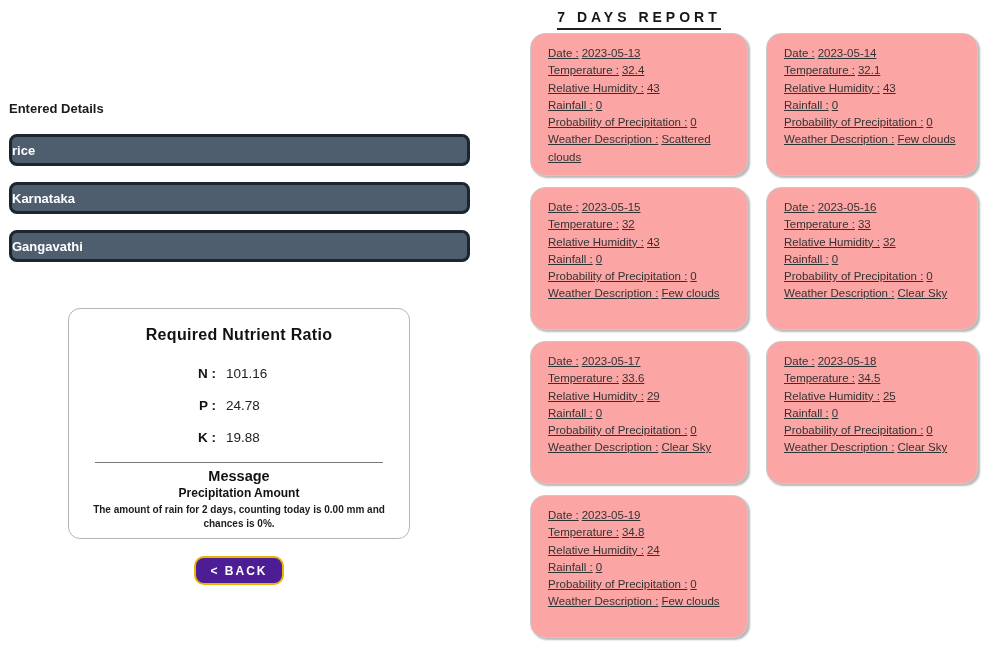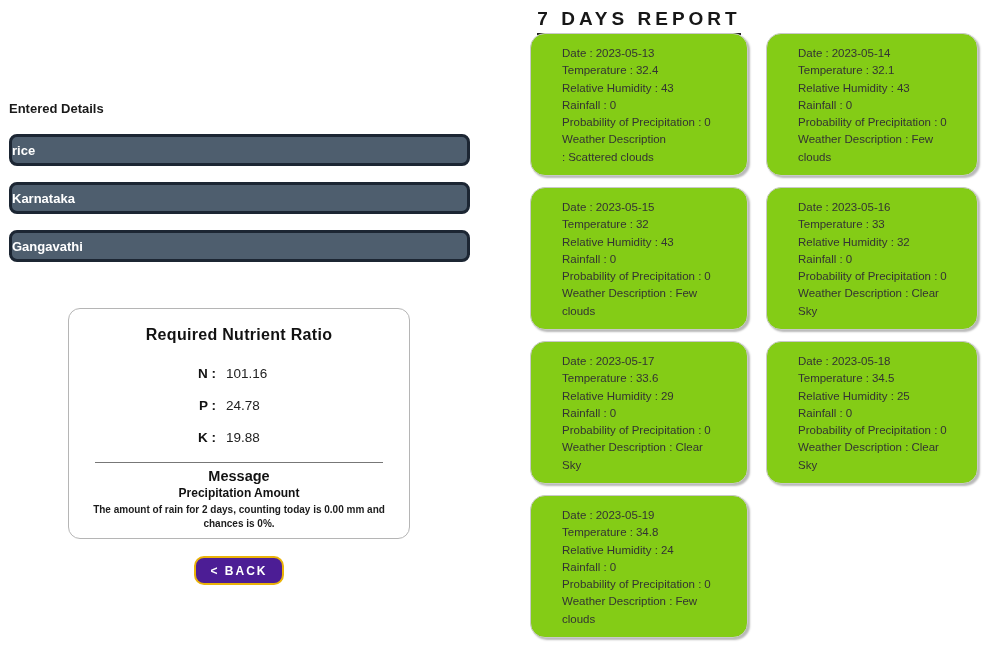--- a/index.html
+++ b/index.html
@@ -61,39 +61,39 @@
     cursor: pointer;
   }
 
   
   .report-title-wrap {
     position: absolute; left: 530px; top: 8px; width: 218px;
     text-align: center;
   }
   .report-title {
     display: inline-block;
-    font-size: 19px; font-weight: bold; letter-spacing: 4px; color: #171717;
+    font-size: 14px; font-weight: bold; letter-spacing: 4px; color: #171717;
     border-bottom: 2px solid #222;
     padding-bottom: 3px;
   }
   .cards-grid {
     position: absolute; left: 530px; top: 33px; width: 450px;
     display: grid;
     grid-template-columns: 218px 212px;
     grid-auto-rows: 143px;
     column-gap: 18px;
     row-gap: 11px;
   }
   .weather-card {
-    background: #84cc16;
+    background: #fca5a5;
     border: 1px solid #c9c9c9;
     border-radius: 15px;
     box-shadow: 2px 2px 2px rgba(0,0,0,0.28);
-    padding: 11px 31px;
-    font-size: 11.5px; line-height: 1.5; color: #333;
+    padding: 11px 17px;
+    font-size: 11.5px; line-height: 1.5; color: #333; text-decoration: underline;
   }
   .wline { white-space: nowrap; }
   .wline.desc { white-space: normal; }
   .wlabel { color: #333; }
   .wvalue { color: #333; margin-left: 3px; }
 </style>
 </head>
 <body>
 
 <div class="entered-label">Entered Details</div>

